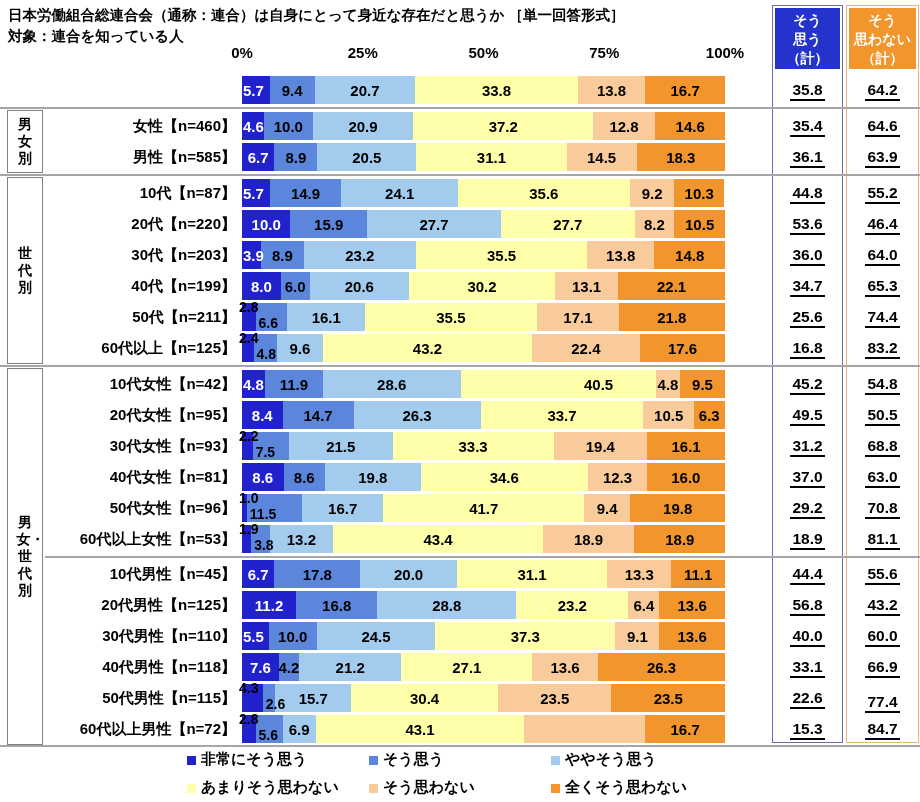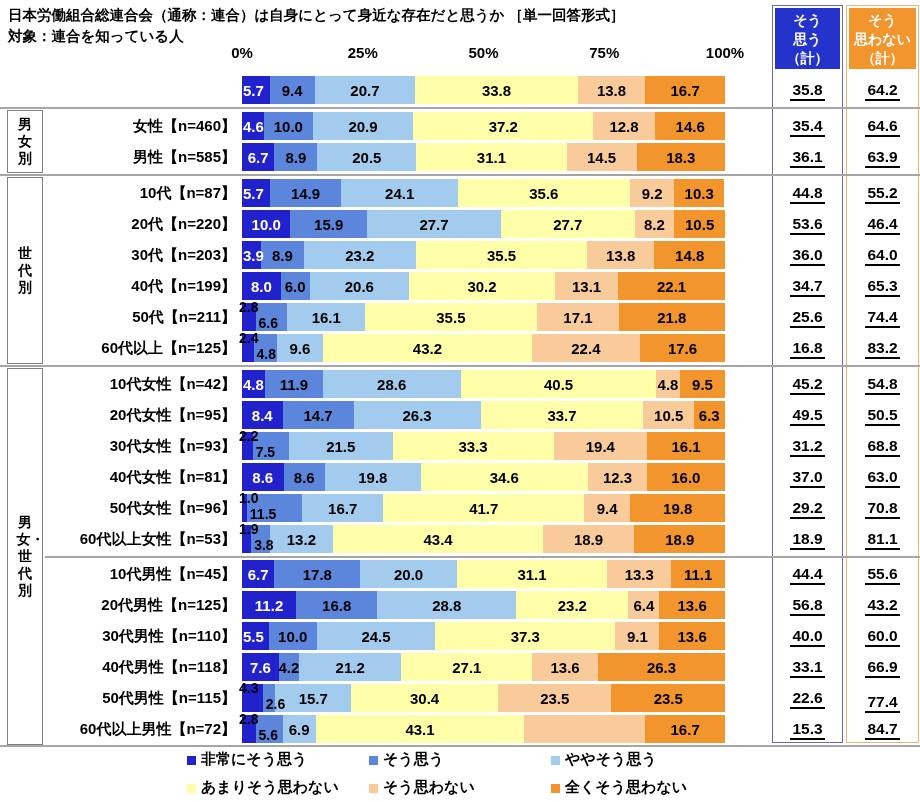--- a/index.html
+++ b/index.html
@@ -205,21 +205,21 @@
     </div>
     <div class="abs row-label" style="left: 0px; top: 370px;">10代女性【n=42】</div>
     <div class="abs bar" style="left: 242px; top: 370px; width: 483px;">
       <div class="seg" style="left: 0px; width: 23.184px; background: rgb(34, 34, 204); z-index: 1;"></div>
       <div class="seg-label" style="left: 1px; width: auto; color: rgb(255, 255, 255);">4.8</div>
       <div class="seg" style="left: 23.184px; width: 57.477px; background: rgb(92, 134, 219); z-index: 1;"></div>
       <div class="seg-label" style="left: 23.184px; width: 57.477px; color: rgb(0, 0, 0);">11.9</div>
       <div class="seg" style="left: 80.661px; width: 138.138px; background: rgb(162, 203, 238); z-index: 1;"></div>
       <div class="seg-label" style="left: 80.661px; width: 138.138px; color: rgb(0, 0, 0);">28.6</div>
       <div class="seg" style="left: 218.799px; width: 195.615px; background: rgb(255, 255, 170); z-index: 1;"></div>
-      <div class="seg-label" style="left: 218.799px; width: 195.615px; color: rgb(0, 0, 0);">40.5</div>
+      <div class="seg-label" style="left: 218.799px; width: 195.615px; color: rgb(0, 0, 0); padding-left: 40px;">40.5</div>
       <div class="seg" style="left: 414.414px; width: 23.184px; background: rgb(249, 203, 155); z-index: 1;"></div>
       <div class="seg-label" style="left: 414.414px; width: 23.184px; color: rgb(0, 0, 0);">4.8</div>
       <div class="seg" style="left: 437.598px; width: 45.885px; background: rgb(242, 149, 45); z-index: 1;"></div>
       <div class="seg-label" style="left: 437.598px; width: 45.885px; color: rgb(0, 0, 0);">9.5</div>
     </div>
     <div class="abs row-label" style="left: 0px; top: 401px;">20代女性【n=95】</div>
     <div class="abs bar" style="left: 242px; top: 401px; width: 483px;">
       <div class="seg" style="left: 0px; width: 40.572px; background: rgb(34, 34, 204); z-index: 1;"></div>
       <div class="seg-label" style="left: 0px; width: 40.572px; color: rgb(255, 255, 255);">8.4</div>
       <div class="seg" style="left: 40.572px; width: 71.001px; background: rgb(92, 134, 219); z-index: 1;"></div>

